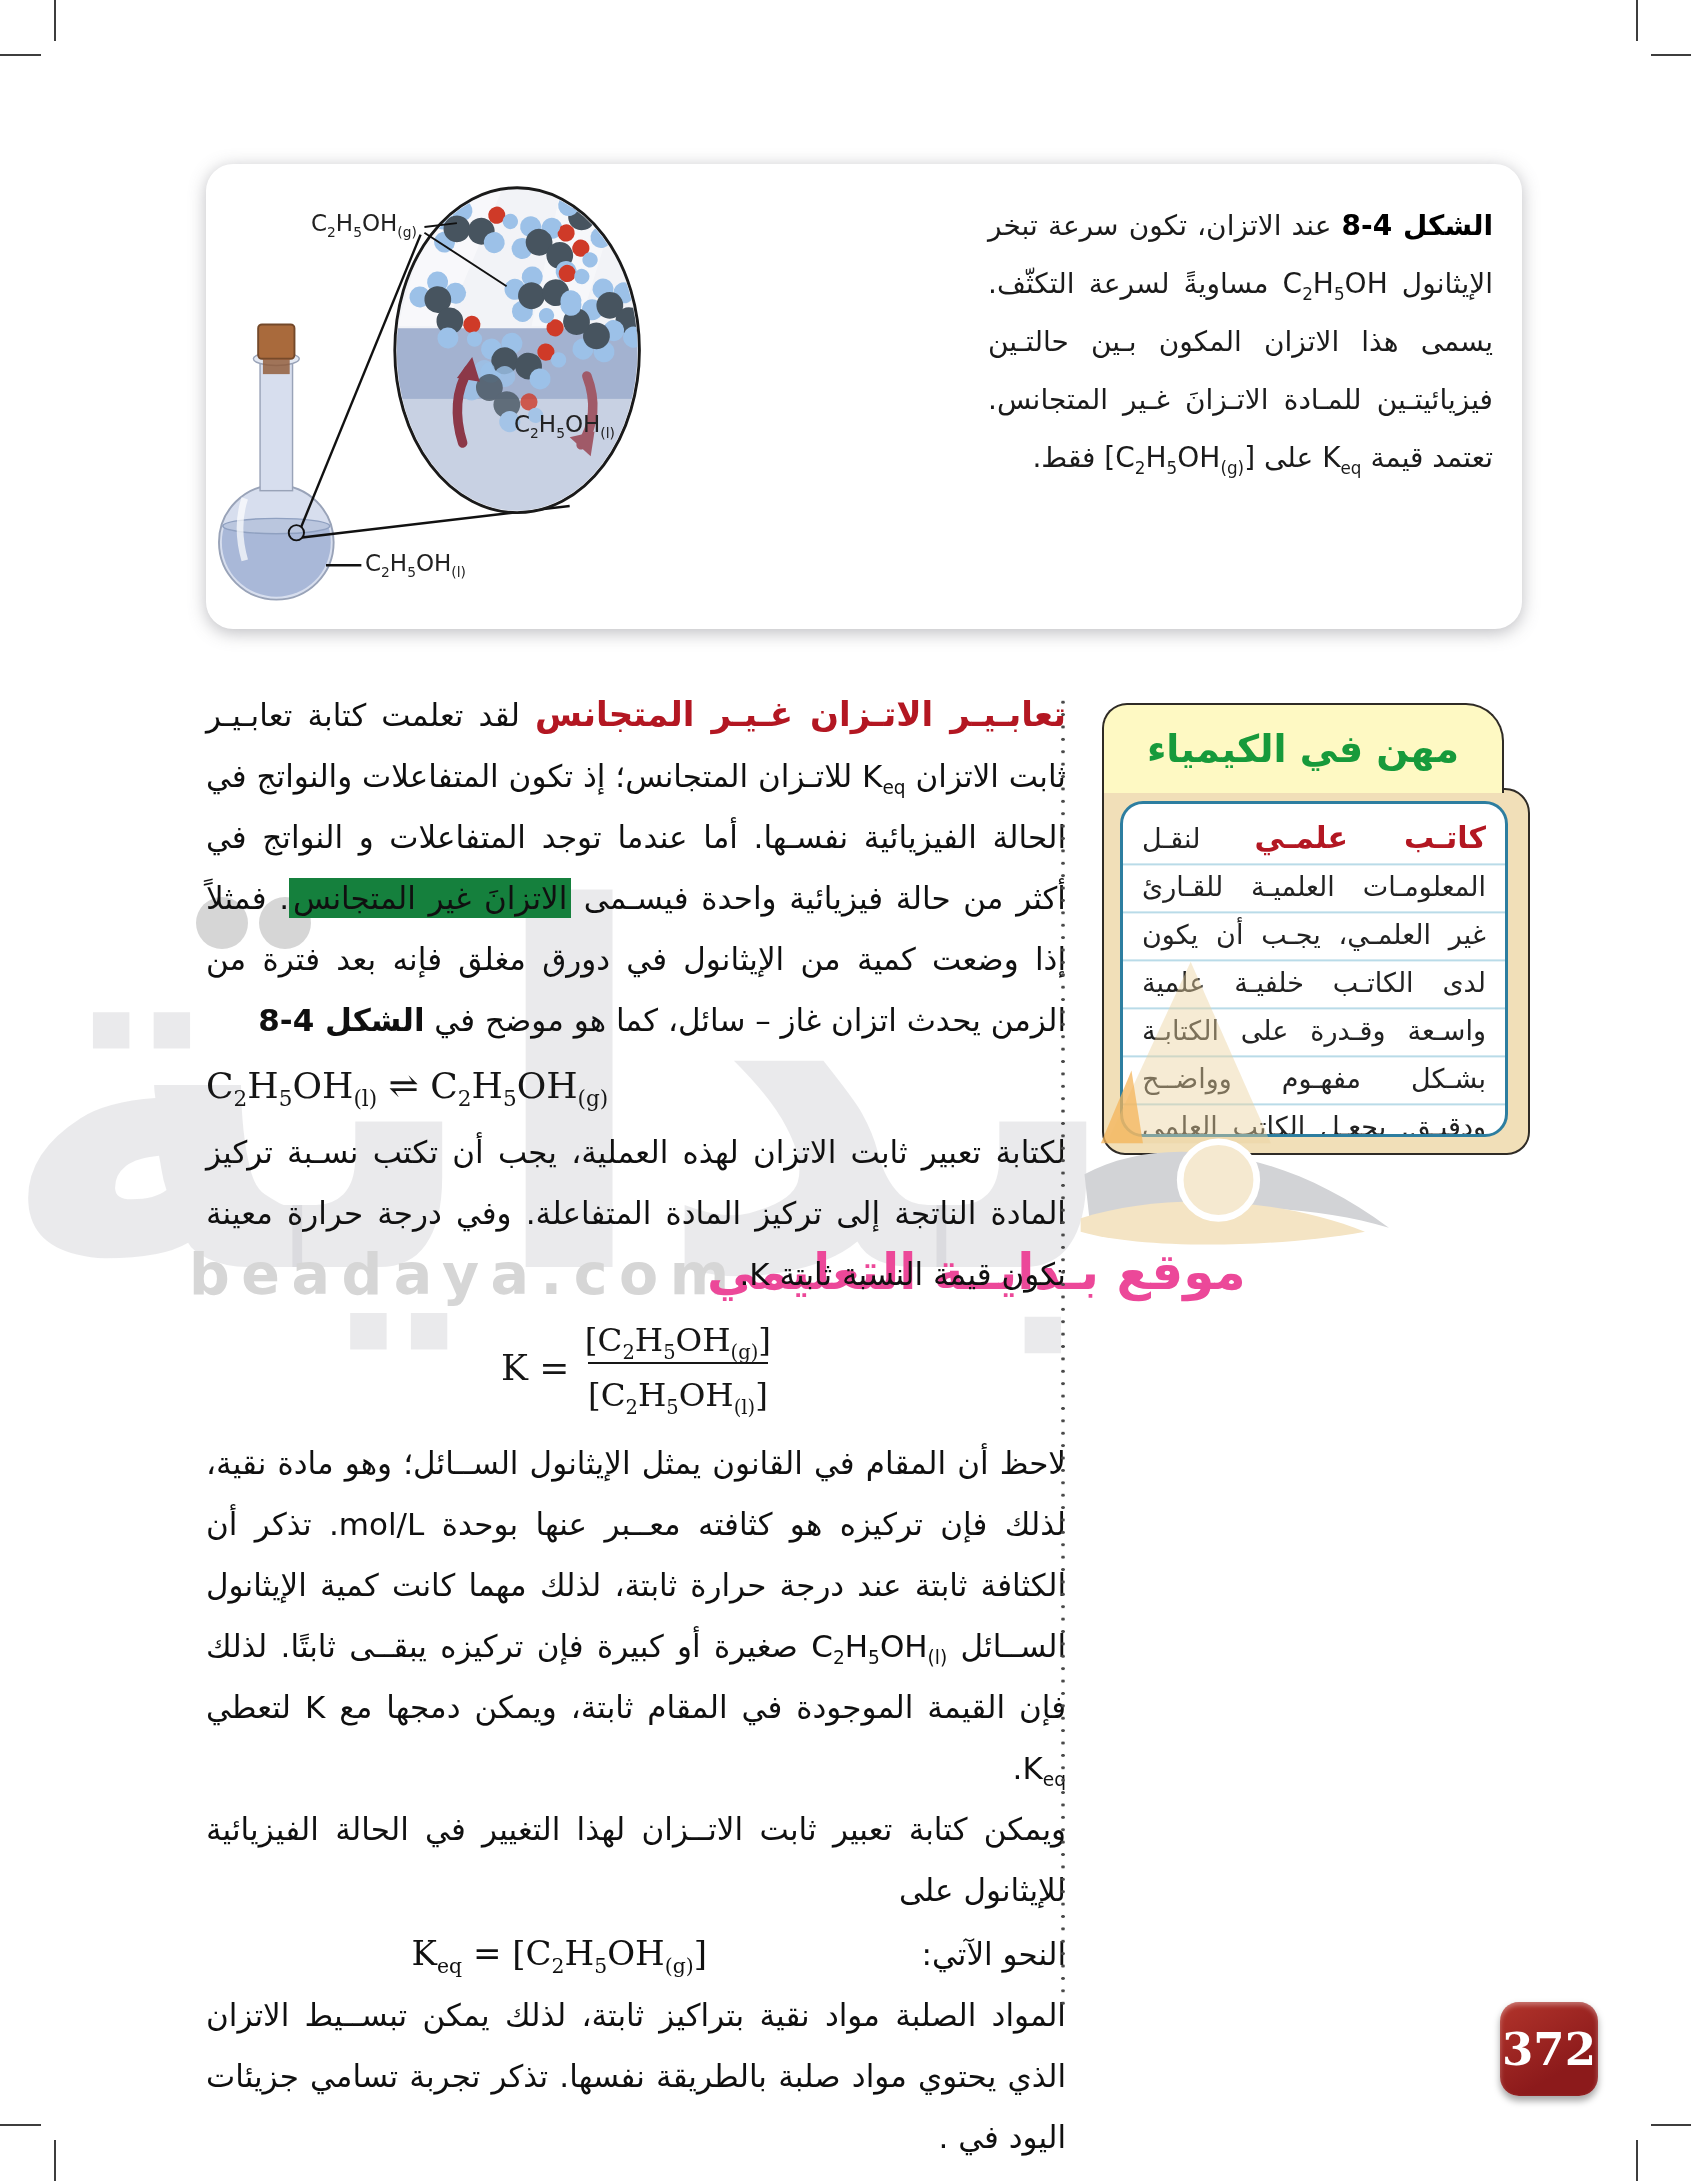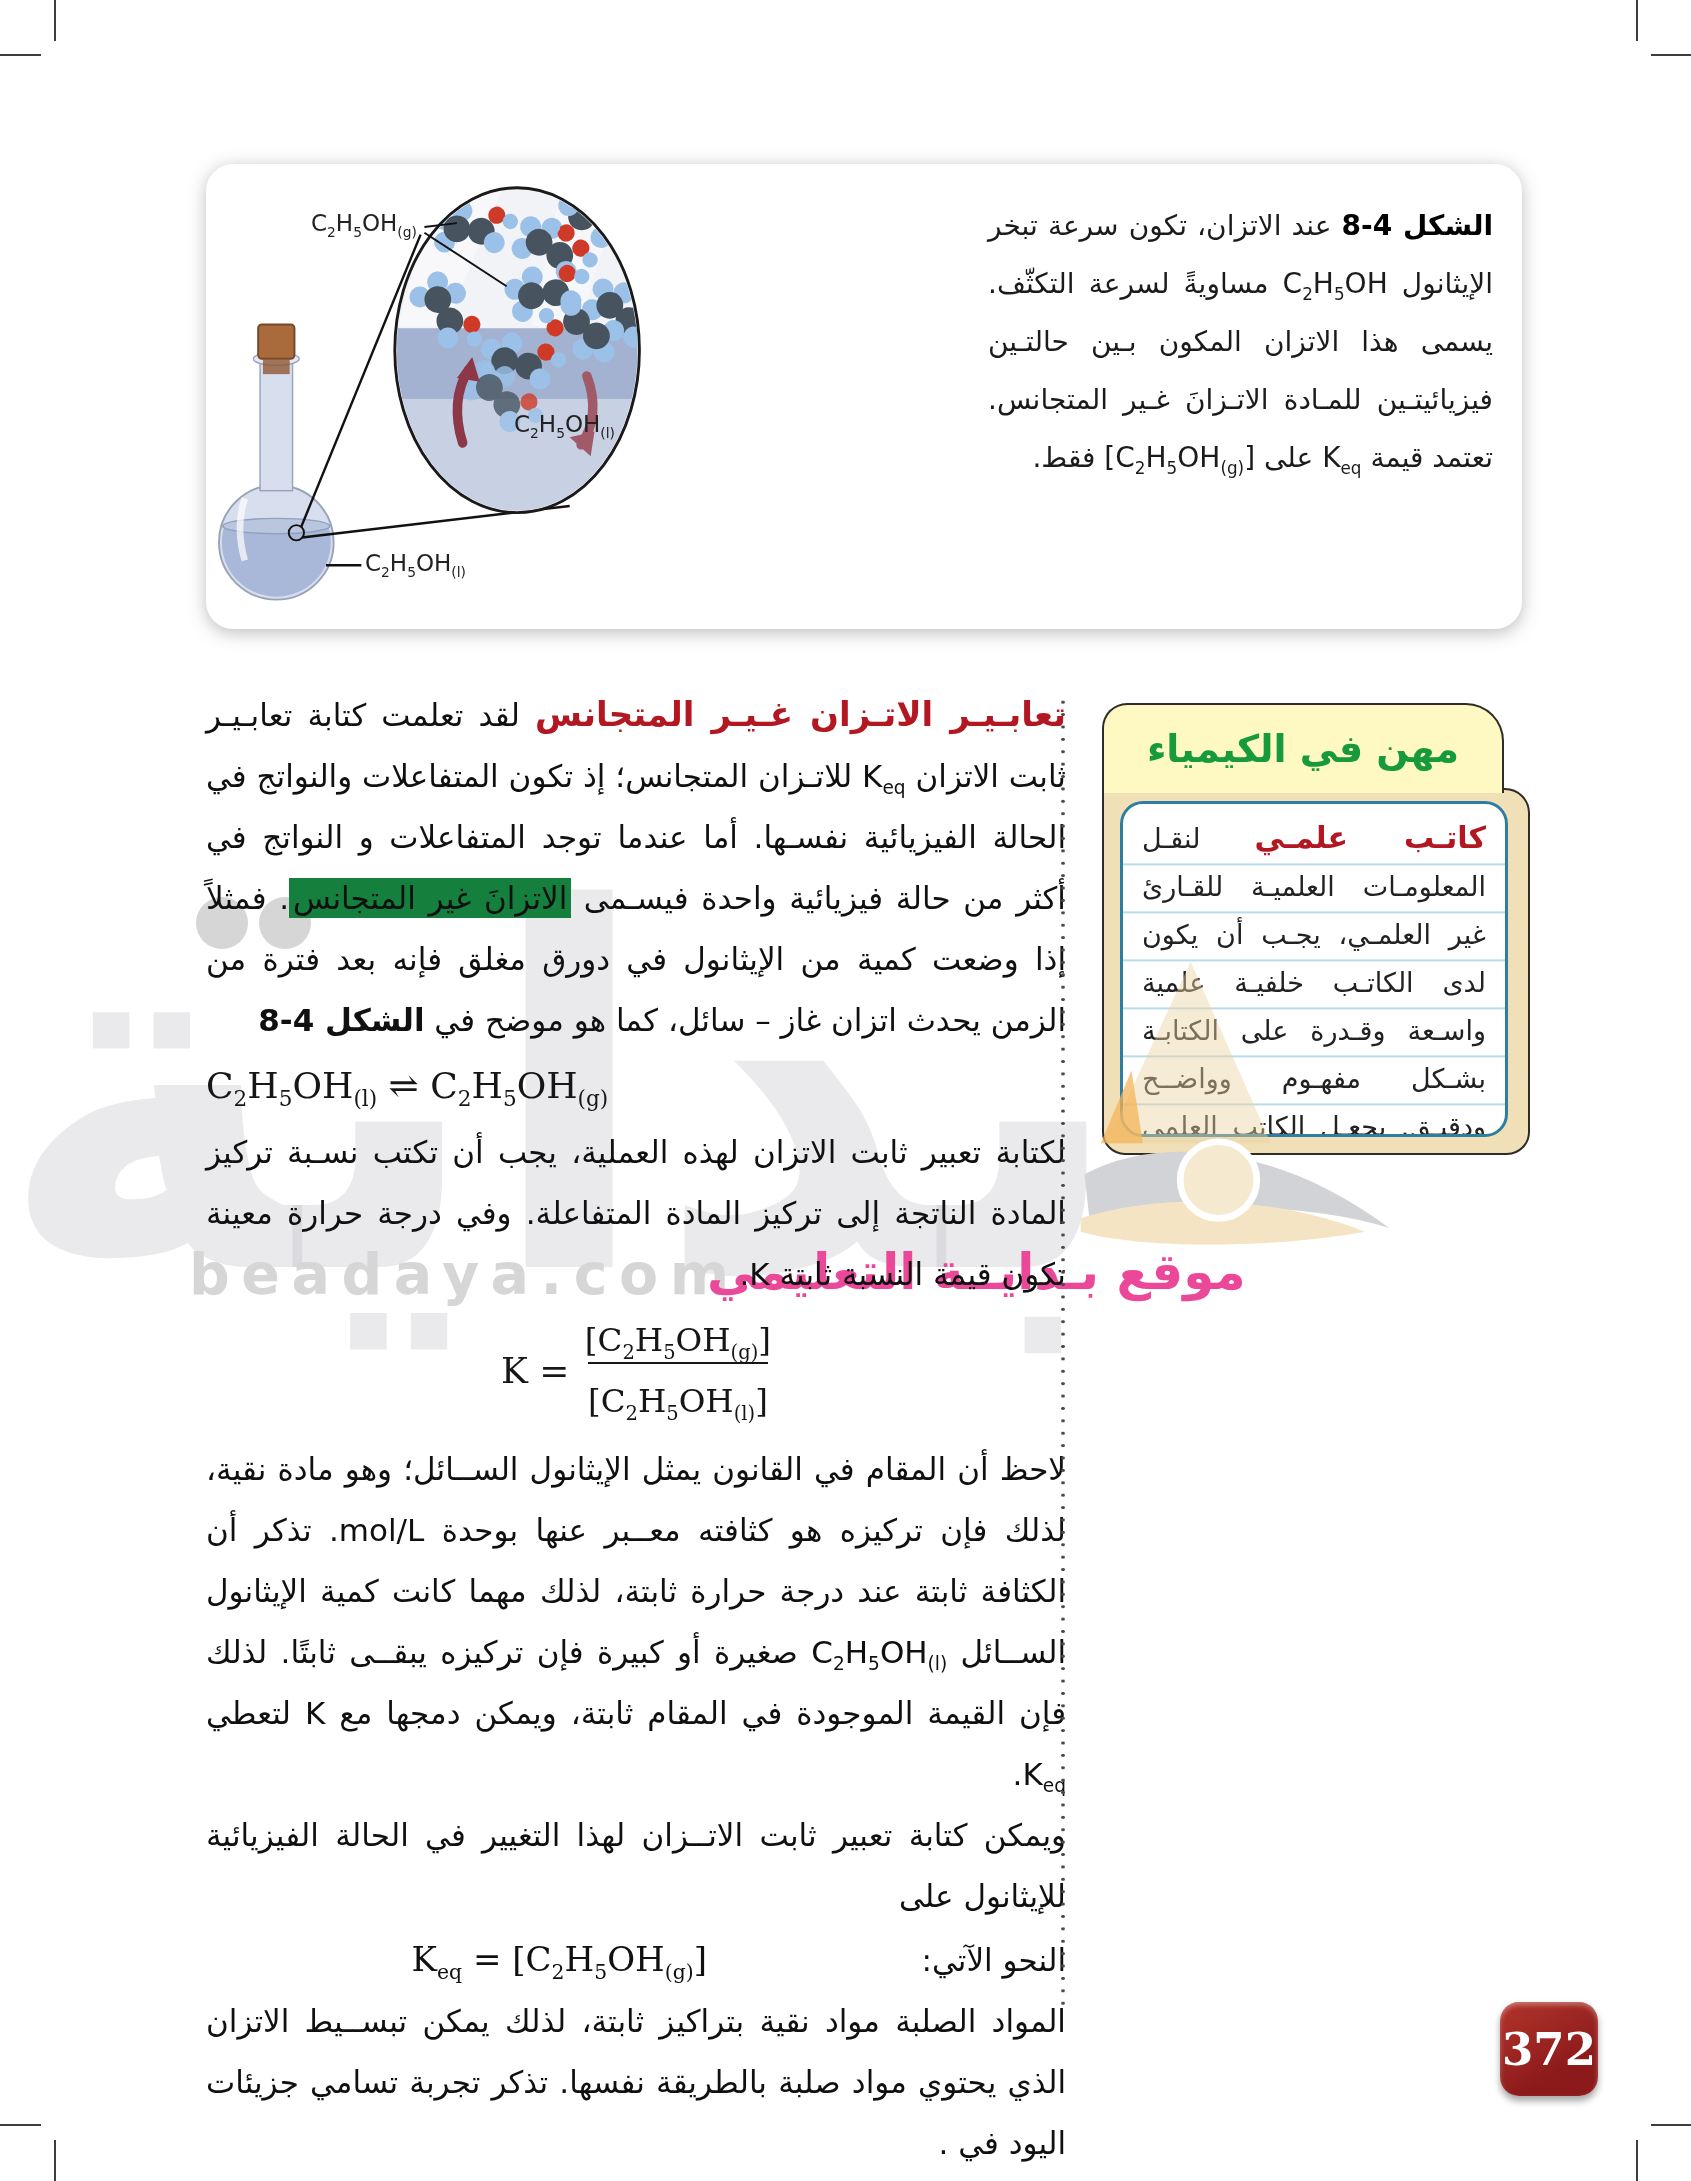--- a/index.html
+++ b/index.html
@@ -55,21 +55,21 @@
   .hl{background:#15803d; padding:1.9px 3.8px;}
   .eq{
     direction:ltr; font-family:"DejaVu Serif",serif;
     font-size:36px; line-height:50px; margin:9.6px 0 11.5px 0; color:#161616;
   }
   .frac-eq{
     display:flex; direction:ltr; justify-content:center; align-items:center; gap:15.3px;
     font-family:"DejaVu Serif",serif; font-size:36px; margin:13.4px 0 15.3px 0; color:#161616;
   }
   .frac{display:inline-flex; flex-direction:column; align-items:center; font-size:32.5px; line-height:44px;}
-  .frac .den{border-top:2.9px solid #161616; padding-top:15px;}
+  .frac .den{border-top:2.9px solid #161616; padding-top:9px;}
   .p4row{display:flex; direction:rtl; align-items:baseline; margin-top:1.9px;}
   .p4row .lbl{white-space:nowrap;margin-left:9px;}
   .p4row .eqflex{flex:1; direction:ltr; text-align:center; font-family:"DejaVu Serif",serif; font-size:34px;}
 
   
   .dotted-divider{
     position:absolute; left:1061px; top:696px; width:3.8px; height:1317px; z-index:2;
     background-image:radial-gradient(circle,#4a4a4a 1.6px, transparent 1.8px);
     background-size:3.8px 12.4px; background-repeat:repeat-y;
   }

